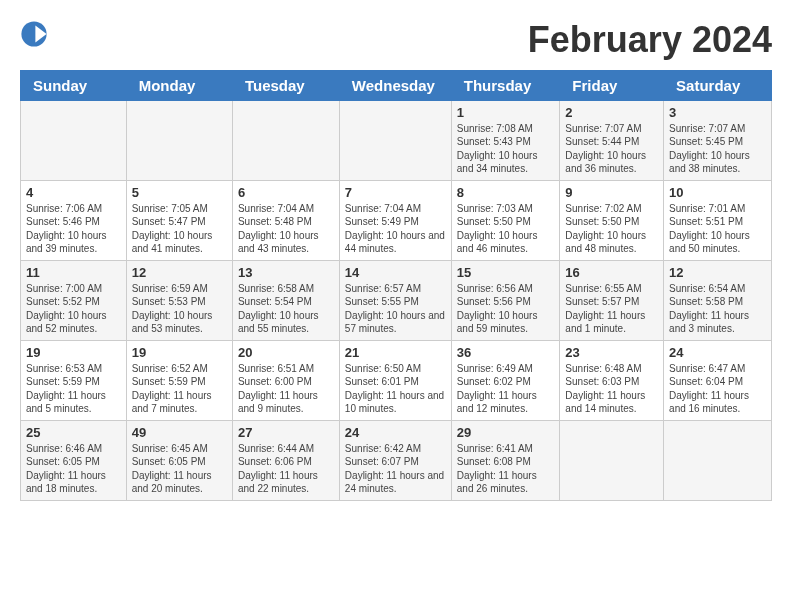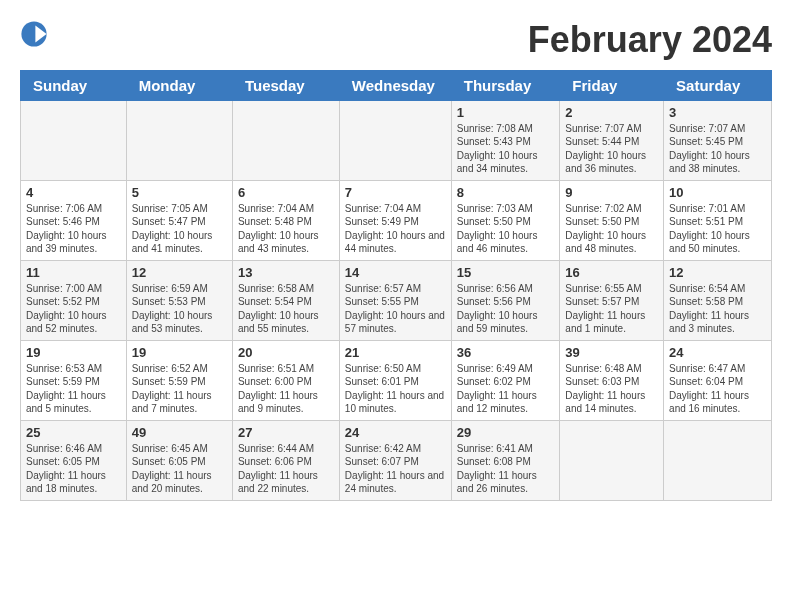--- a/index.html
+++ b/index.html
@@ -305,21 +305,21 @@
         </td>
         <td>
           <div class="day-number">36</div>
           <div class="day-info">
             Sunrise: 6:49 AM<br>
             Sunset: 6:02 PM<br>
             Daylight: 11 hours and 12 minutes.
           </div>
         </td>
         <td>
-          <div class="day-number">39</div>
+          <div class="day-number">23</div>
           <div class="day-info">
             Sunrise: 6:48 AM<br>
             Sunset: 6:03 PM<br>
             Daylight: 11 hours and 14 minutes.
           </div>
         </td>
         <td>
           <div class="day-number">24</div>
           <div class="day-info">
             Sunrise: 6:47 AM<br>

